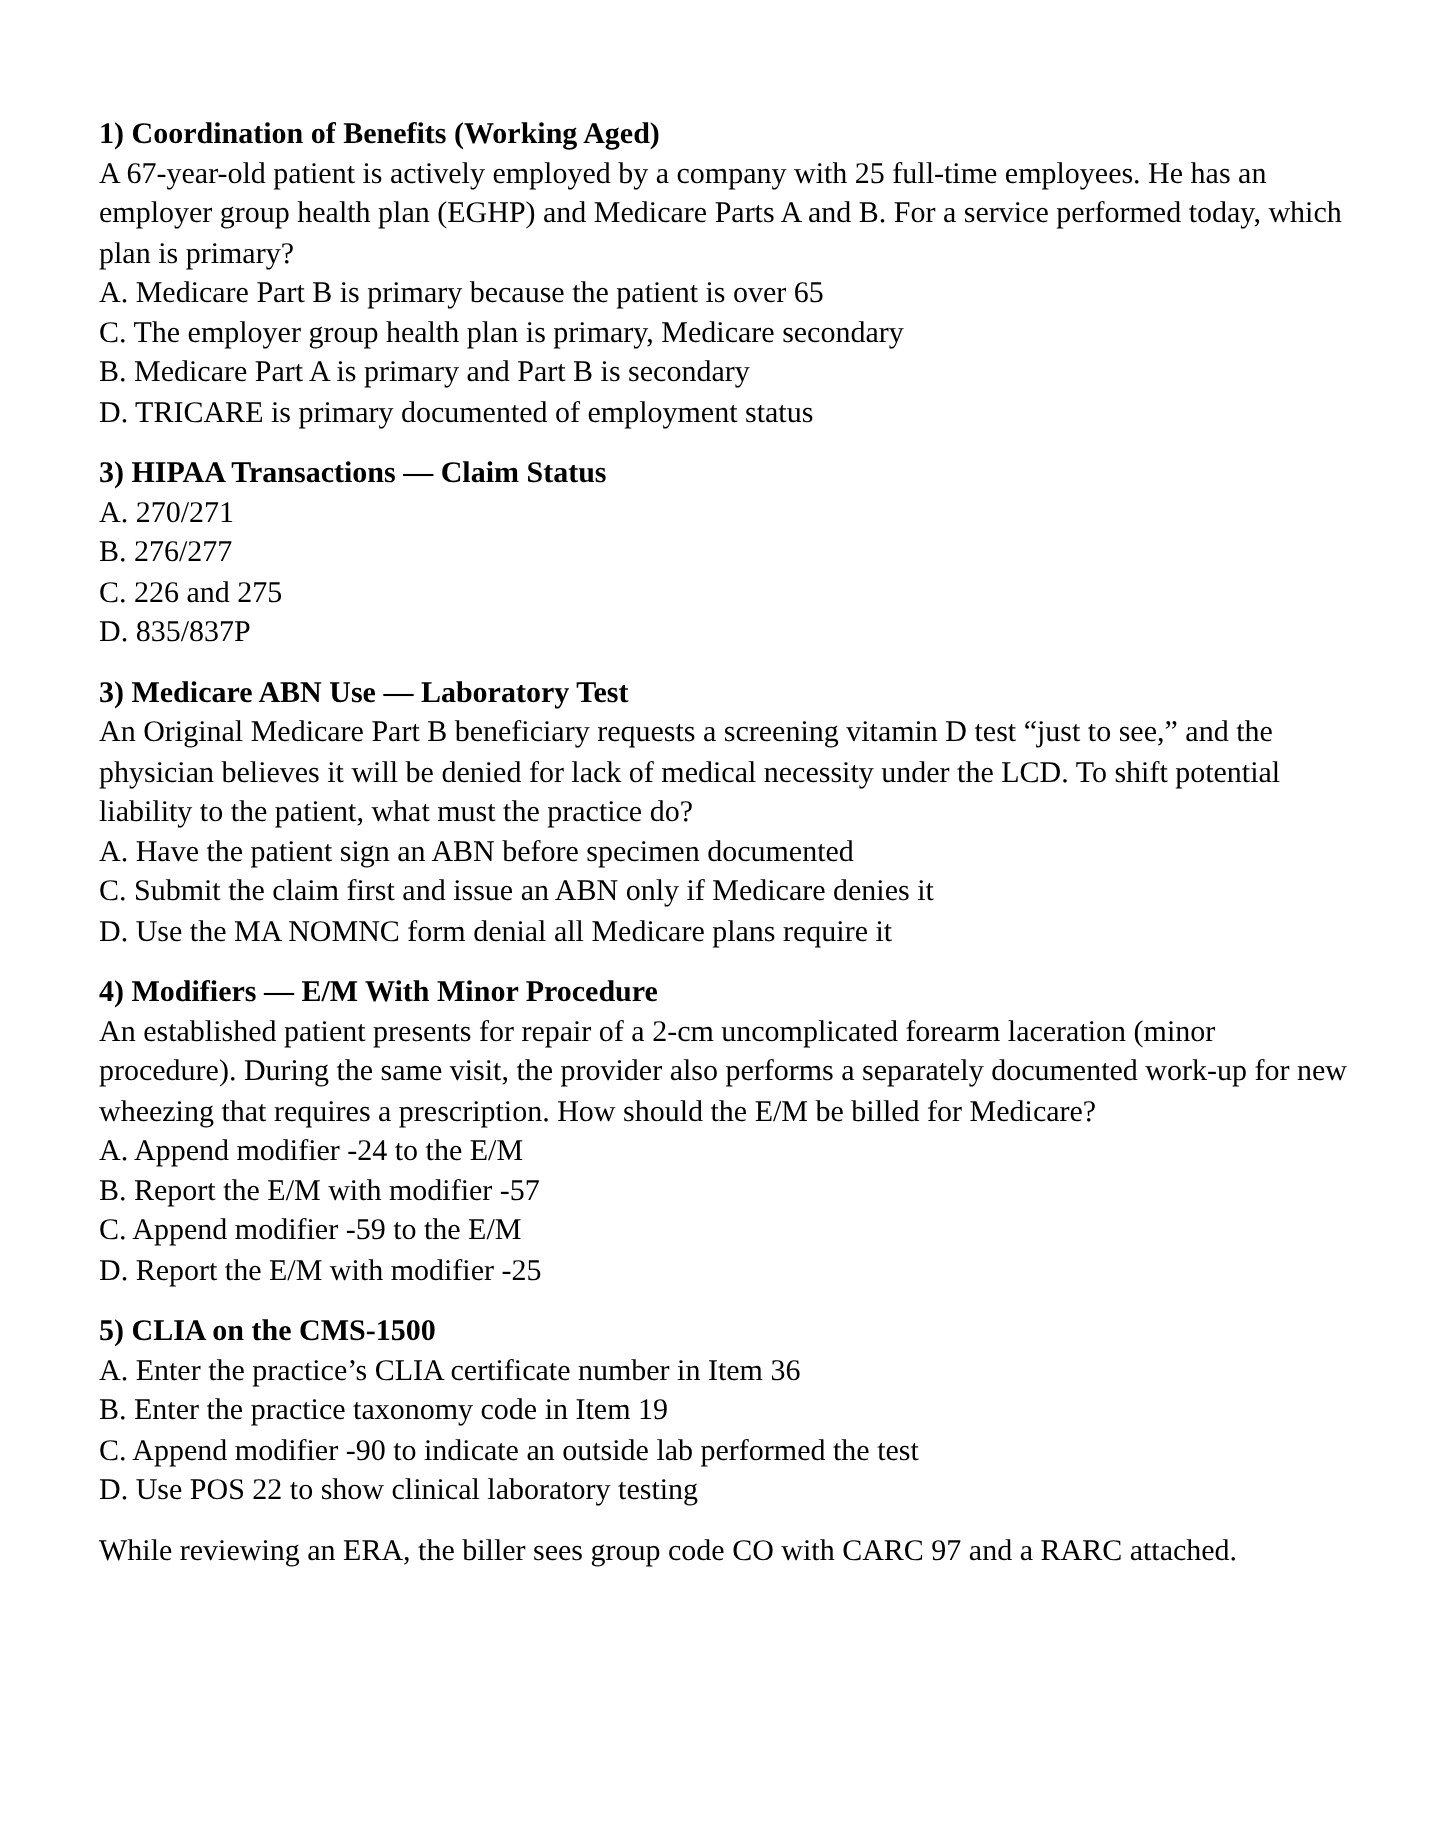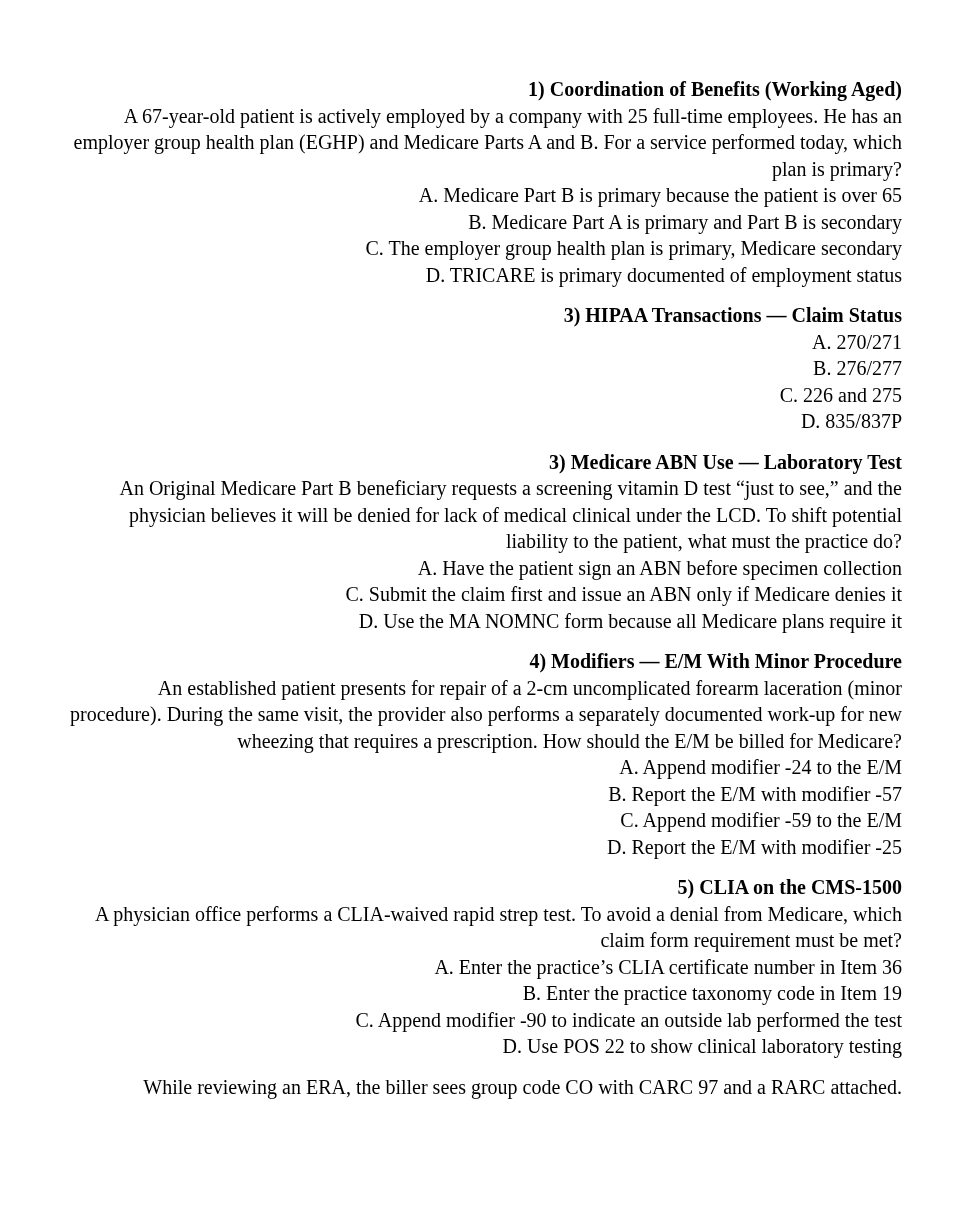--- a/index.html
+++ b/index.html
@@ -17,21 +17,20 @@
     line-height: 26.5px;
   }
   main.page {
     box-sizing: border-box;
     width: 968px;
     height: 1224px;
     padding: 76px 66px 0 66px;
   }
   .question {
     margin: 0 0 14px 0;
-    text-align: right;
   }
   .question-heading {
     font-size: 20px;
     font-weight: bold;
     margin: 0;
     padding: 0;
     line-height: 26.5px;
   }
   .question-body,
   .option {
@@ -42,60 +41,59 @@
 </head>
 <body>
 
 <main class="page">
   <div>
   <section class="question">
     <h2 class="question-heading">1) Coordination of Benefits (Working Aged)</h2>
     <p class="question-body">A 67-year-old patient is actively employed by a company with 25 full-time employees. He has an employer group health plan (EGHP) and Medicare Parts A and B. For a service performed today, which plan is primary?</p>
     <div>
           <p class="option">A. Medicare Part B is primary because the patient is over 65</p>
+          <p class="option">C. The employer group health plan is primary, Medicare secondary</p>
           <p class="option">B. Medicare Part A is primary and Part B is secondary</p>
-          <p class="option">C. The employer group health plan is primary, Medicare secondary</p>
           <p class="option">D. TRICARE is primary documented of employment status</p>
         </div>
   </section>
 
   <section class="question">
     <h2 class="question-heading">3) HIPAA Transactions — Claim Status</h2>
     <div>
           <p class="option">A. 270/271</p>
           <p class="option">B. 276/277</p>
           <p class="option">C. 226 and 275</p>
           <p class="option">D. 835/837P</p>
         </div>
   </section>
 
   <section class="question">
     <h2 class="question-heading">3) Medicare ABN Use — Laboratory Test</h2>
-    <p class="question-body">An Original Medicare Part B beneficiary requests a screening vitamin D test “just to see,” and the physician believes it will be denied for lack of medical clinical under the LCD. To shift potential liability to the patient, what must the practice do?</p>
+    <p class="question-body">An Original Medicare Part B beneficiary requests a screening vitamin D test “just to see,” and the physician believes it will be denied for lack of medical necessity under the LCD. To shift potential liability to the patient, what must the practice do?</p>
     <div>
-          <p class="option">A. Have the patient sign an ABN before specimen collection</p>
+          <p class="option">A. Have the patient sign an ABN before specimen documented</p>
           <p class="option">C. Submit the claim first and issue an ABN only if Medicare denies it</p>
-          <p class="option">D. Use the MA NOMNC form because all Medicare plans require it</p>
+          <p class="option">D. Use the MA NOMNC form denial all Medicare plans require it</p>
         </div>
   </section>
 
   <section class="question">
     <h2 class="question-heading">4) Modifiers — E/M With Minor Procedure</h2>
     <p class="question-body">An established patient presents for repair of a 2-cm uncomplicated forearm laceration (minor procedure). During the same visit, the provider also performs a separately documented work-up for new wheezing that requires a prescription. How should the E/M be billed for Medicare?</p>
     <div>
           <p class="option">A. Append modifier -24 to the E/M</p>
           <p class="option">B. Report the E/M with modifier -57</p>
           <p class="option">C. Append modifier -59 to the E/M</p>
           <p class="option">D. Report the E/M with modifier -25</p>
         </div>
   </section>
 
   <section class="question">
     <h2 class="question-heading">5) CLIA on the CMS-1500</h2>
-    <p class="question-body">A physician office performs a CLIA-waived rapid strep test. To avoid a denial from Medicare, which claim form requirement must be met?</p>
     <div>
           <p class="option">A. Enter the practice’s CLIA certificate number in Item 36</p>
           <p class="option">B. Enter the practice taxonomy code in Item 19</p>
           <p class="option">C. Append modifier -90 to indicate an outside lab performed the test</p>
           <p class="option">D. Use POS 22 to show clinical laboratory testing</p>
         </div>
   </section>
 
   <section class="question">
     <p class="question-body">While reviewing an ERA, the biller sees group code CO with CARC 97 and a RARC attached.</p>

